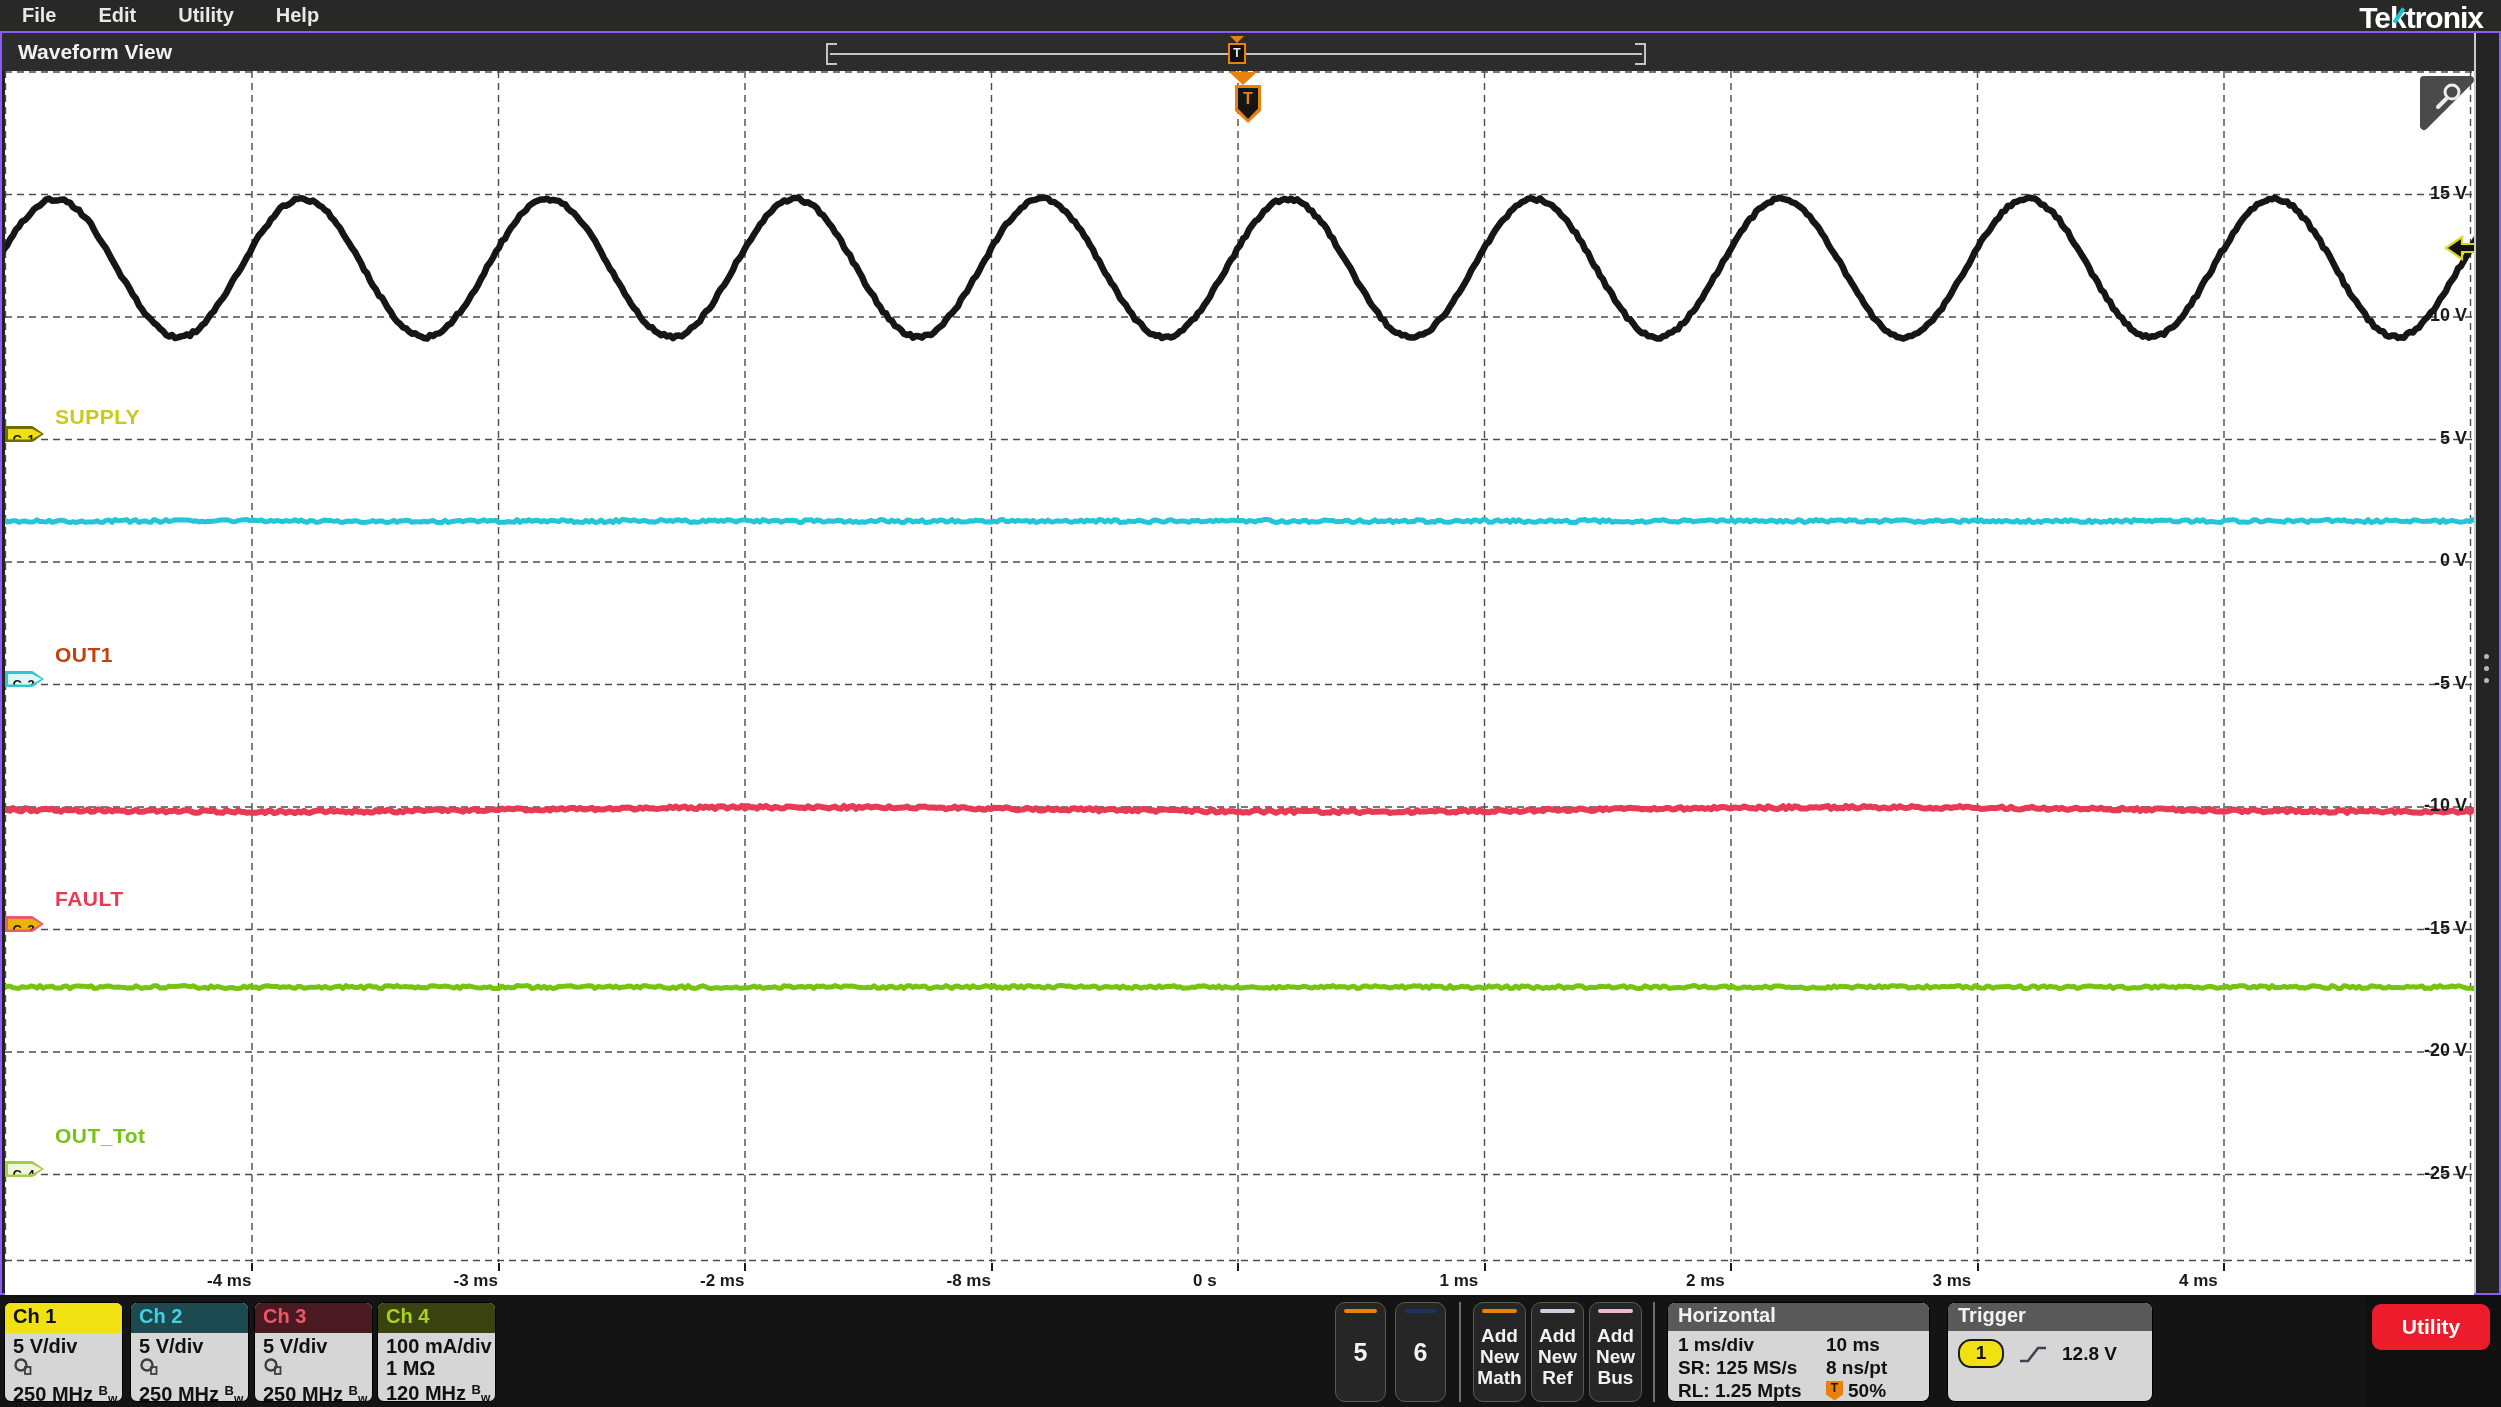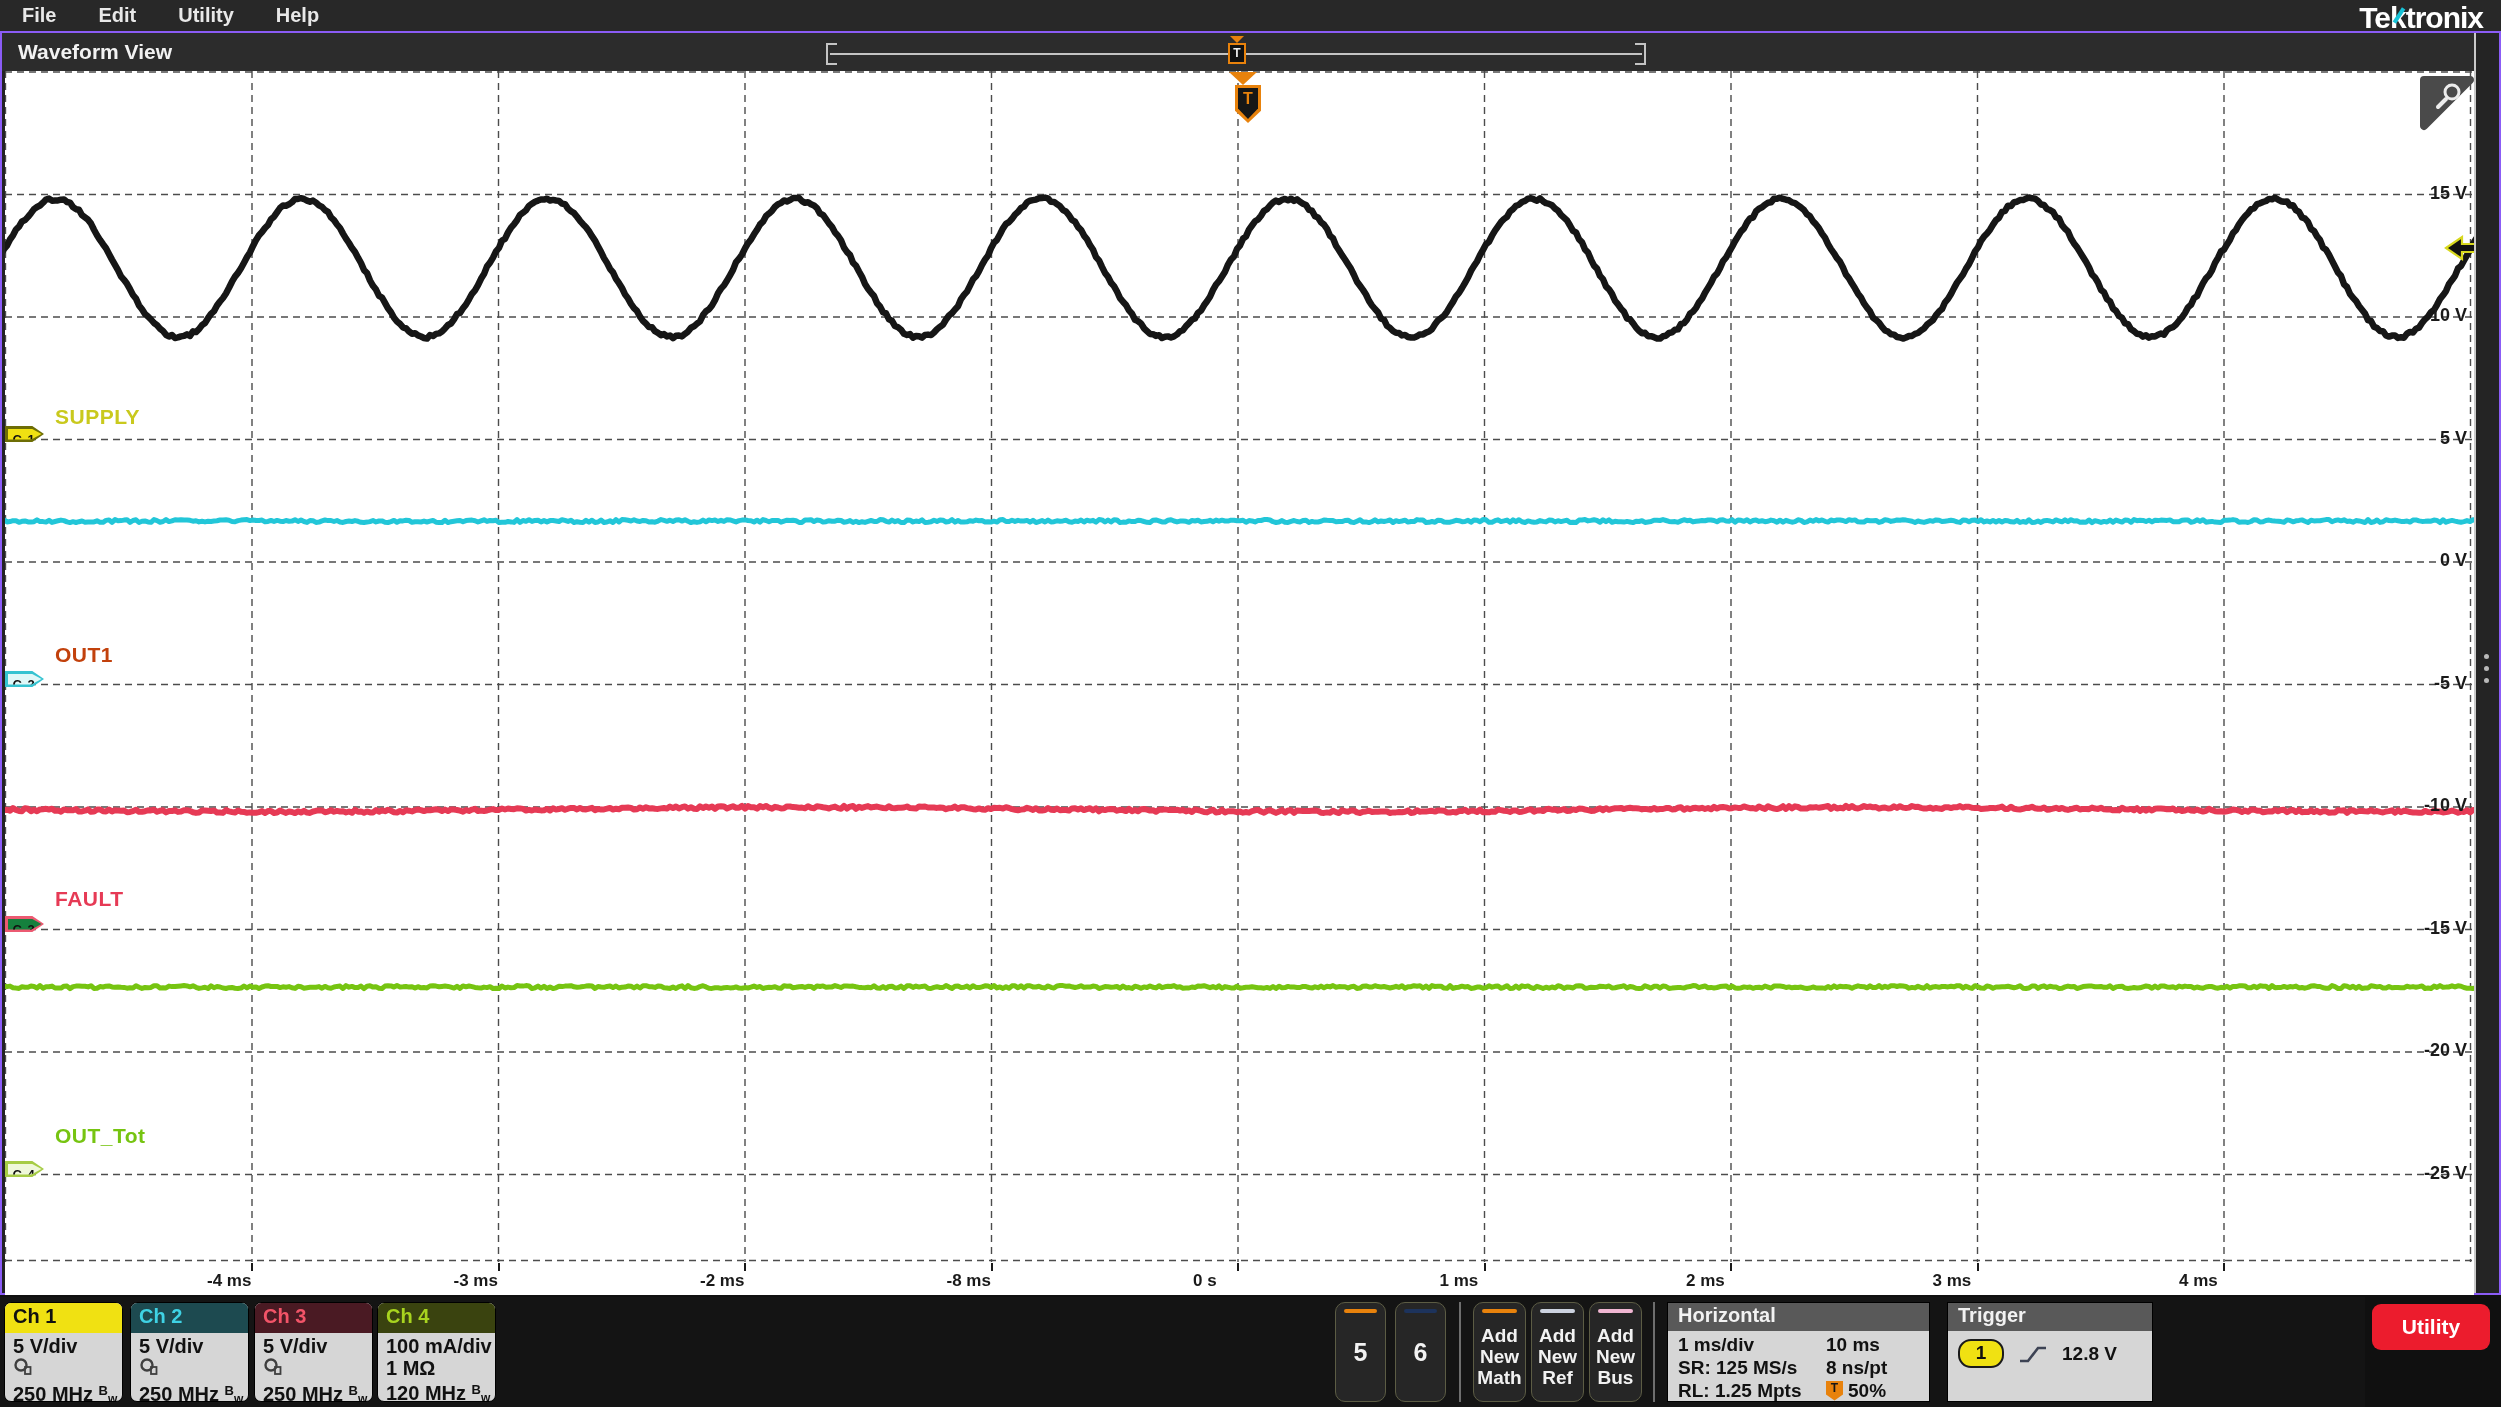--- a/index.html
+++ b/index.html
@@ -89,21 +89,21 @@
                border:1px solid #5c5c44; border-radius:10px; color:#f2f2f2;
                display:flex; align-items:center; justify-content:center;
                font-size:25px; font-weight:700; }
   .btn-stripe { position:absolute; left:8px; right:8px; top:6px; height:4px; border-radius:2px; }
   .add-btn { position:absolute; top:5px; width:53px; height:100px; background:#262626;
              border:1px solid #5c5c44; border-radius:10px; color:#f2f2f2;
              display:flex; flex-direction:column; align-items:center; justify-content:center;
              font-size:19px; font-weight:700; line-height:21px; padding-top:8px; }
   .vdiv { position:absolute; top:5px; width:2px; height:100px; background:#6e6e6e; }
 
-  .info-panel { position:absolute; top:5px; height:100px; border-radius:0; overflow:hidden;
+  .info-panel { position:absolute; top:5px; height:100px; border-radius:8px; overflow:hidden;
                 background:#d6d6d6; border:1px solid #000; }
   .info-head { height:28px; background:#595959; color:#f2f2f2; font-size:20px; font-weight:700;
                padding:1px 0 0 10px; }
   .info-body { padding:2px 8px 0 10px; color:#111; font-size:19px; font-weight:700; }
   .info-row { display:flex; line-height:23px; align-items:center; }
   .info-c1 { width:148px; }
   .trig-pill { width:46px; height:29px; background:#f0e112; border:2.5px solid #1a1a1a; border-radius:13px;
                color:#111; font-size:19px; font-weight:700; text-align:center; line-height:24px; }
   .mini-t-icon { width:17px; height:20px; background:#e8820c;
                  clip-path:polygon(0 0,100% 0,100% 70%,50% 100%,0 70%);
@@ -189,21 +189,21 @@
         <polygon points="2,14 18,3 18,10 32,10 32,18 18,18 18,25" fill="#111" stroke="#d8d81e" stroke-width="2.2"></polygon>
       </svg>
 
       <div class="c-badge" id="badge-0" style="top: 355px; background: rgb(109, 109, 5);">
         <div class="c-badge-inner" style="background: rgb(240, 225, 18);">C 1</div>
         </div>
       <div class="c-badge" id="badge-1" style="top: 600px; background: rgb(53, 195, 209);">
         <div class="c-badge-inner" style="background: rgb(223, 248, 248);">C 2</div>
         </div>
       <div class="c-badge" id="badge-2" style="top: 845px; background: rgb(236, 90, 114);">
-        <div class="c-badge-inner" style="background: #15803d;">C 3</div>
+        <div class="c-badge-inner" style="background: #eab308;">C 3</div>
         </div>
       <div class="c-badge" id="badge-3" style="top: 1090px; background: rgb(166, 204, 69);">
         <div class="c-badge-inner" style="background: rgb(239, 248, 218);">C 4</div>
         </div>
 
       <div class="ch-label" id="chlab-0" style="top: 334px; color: rgb(201, 201, 29);">SUPPLY</div>
       <div class="ch-label" id="chlab-1" style="top: 572px; color: #c2410c;">OUT1</div>
       <div class="ch-label" id="chlab-2" style="top: 816px; color: rgb(230, 58, 85);">FAULT</div>
       <div class="ch-label" id="chlab-3" style="top: 1053px; color: rgb(118, 196, 17);">OUT_Tot</div>
 

